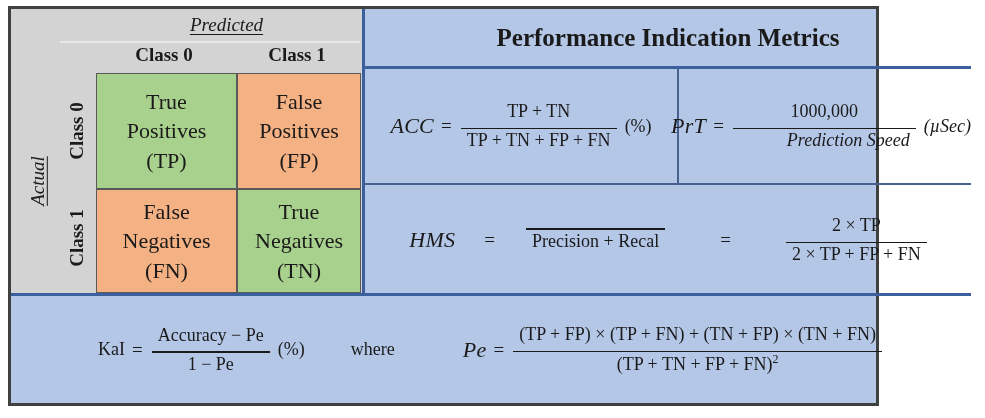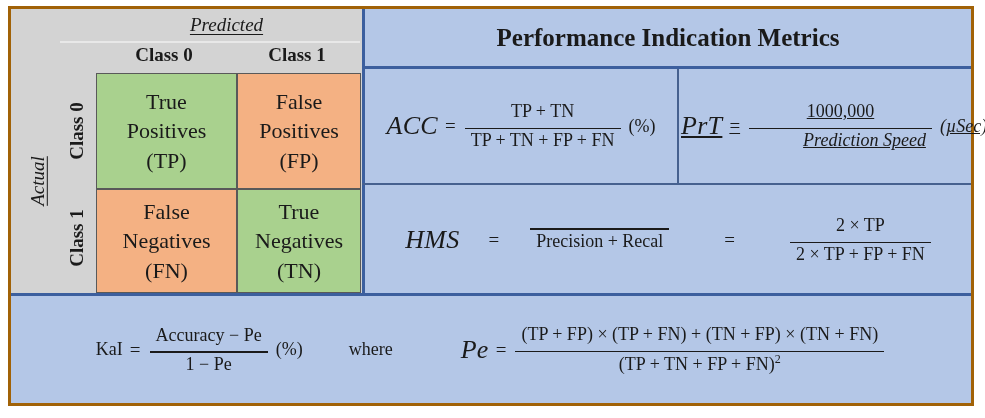--- a/index.html
+++ b/index.html
@@ -1,20 +1,20 @@
 <!DOCTYPE html>
 <html><head>
 <meta charset="utf-8">
 <style>
   html,body{margin:0;padding:0;background:#ffffff;}
   body{width:985px;height:418px;overflow:hidden;font-family:"Liberation Serif",serif;color:#1a1a1a;}
 
   .table-wrap{
-    position:absolute;left:8px;top:6px;width:966px;height:400px;
-    border:3px solid #a16207;box-sizing:border-box;background:#b4c7e7;
+    position:absolute;left:8px;top:6px;width:871px;height:400px;
+    border:3px solid #404040;box-sizing:border-box;background:#b4c7e7;
   }
 
   
   .cm-block{position:absolute;left:0;top:0;width:351px;height:284px;background:#d3d3d3;box-sizing:border-box;}
 
   .predicted-hdr{
     position:absolute;left:83px;top:2px;width:265px;height:28px;
     display:flex;align-items:center;justify-content:center;
     font-style:italic;font-size:19px;font-weight:400;
     text-decoration:underline;text-underline-offset:3px;
@@ -66,34 +66,34 @@
     border-left:3px solid #3c5f9e;box-sizing:border-box;
   }
   .rule-h1{position:absolute;left:351px;top:57px;width:609px;height:3px;background:#3c5f9e;}
   .rule-h2{position:absolute;left:351px;top:174px;width:609px;height:2px;background:#46618f;}
   .rule-v-mid{position:absolute;left:666px;top:60px;width:2px;height:114px;background:#46618f;}
   .rule-v-main{position:absolute;left:351px;top:57px;width:3px;height:227px;background:#3c5f9e;}
 
   .cell-acc{position:absolute;left:356px;top:60px;width:308px;height:114px;
             display:flex;align-items:center;justify-content:center;}
   .cell-prt{position:absolute;left:670px;top:60px;width:290px;height:114px;
-            display:flex;align-items:center;justify-content:flex-start;text-decoration:underline;}
+            display:flex;align-items:center;justify-content:flex-end;}
   .cell-hms{position:absolute;left:356px;top:178px;width:604px;height:106px;
             display:flex;align-items:center;justify-content:center;}
 
   
   .rule-bottom{position:absolute;left:0;top:284px;width:960px;height:3px;background:#3c5f9e;}
   .cell-kappa{
     position:absolute;left:0;top:287px;width:960px;height:107px;
     display:flex;align-items:center;justify-content:center;
   }
 
   
   .eq{display:flex;align-items:center;white-space:nowrap;}
-  .mvar{font-style:italic;font-size:26px;letter-spacing:.3px;}
+  .mvar{font-style:italic;font-size:22px;letter-spacing:.3px;}
   .mop{font-size:19px;padding:0 7px;}
   .mtxt{font-size:18px;}
   .msuffix{font-size:18px;padding-left:6px;}
   .msuffix.it{font-style:italic;}
   .gap{display:inline-block;width:22px;}
   .gap-lg{display:inline-block;width:46px;}
 
   .frac{display:inline-flex;flex-direction:column;align-items:center;justify-content:center;
         vertical-align:middle;padding:0 2px;}
   .frac .num{padding:0 6px 6px 6px;font-size:18px;line-height:1.15;}

